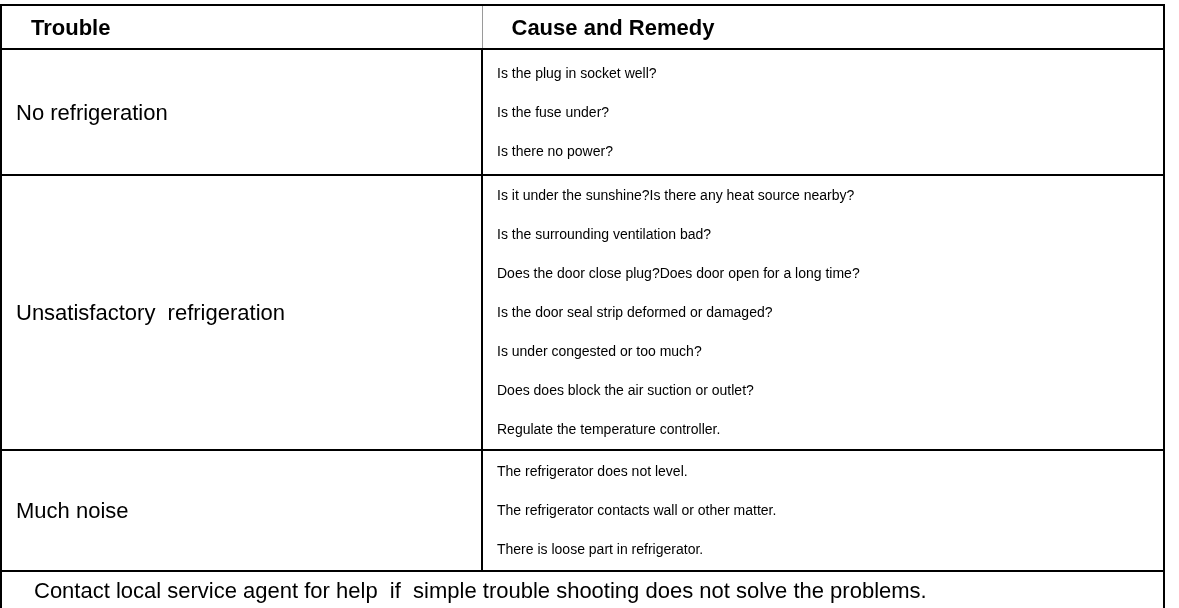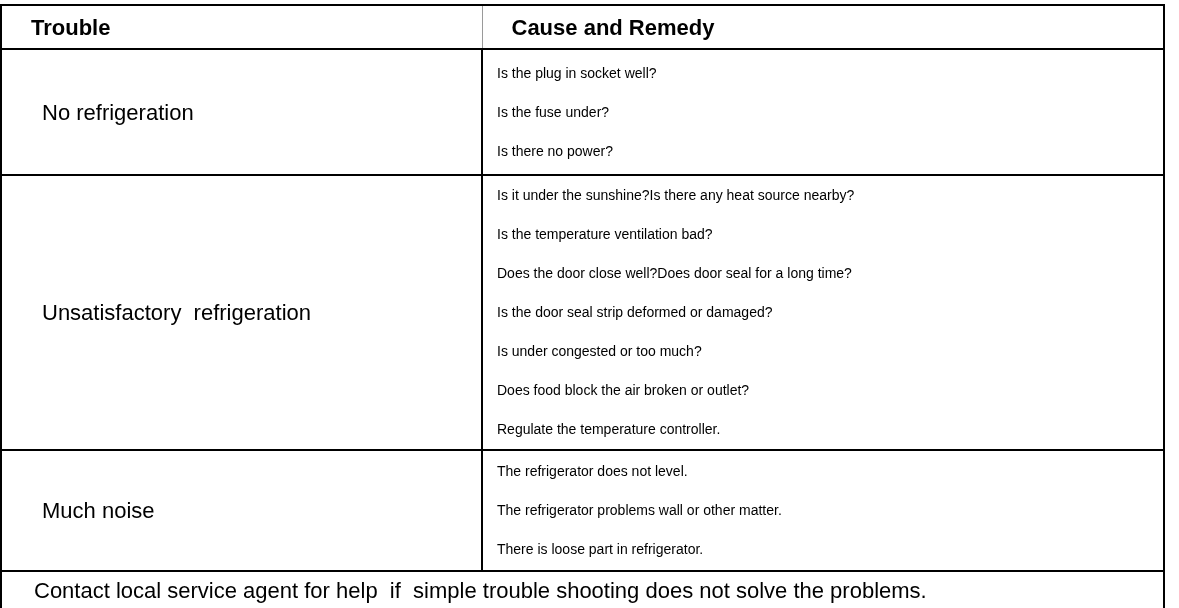--- a/index.html
+++ b/index.html
@@ -54,21 +54,21 @@
   }
 
   
   .cell-pad {
     padding-left: 29px;
     padding-right: 6px;
     font-size: 22px;
     line-height: 39px;
   }
   td.trouble-cell .cell-pad {
-    padding-left: 40px;
+    padding-left: 14px;
   }
   td.cause-cell .cell-pad {
     padding-left: 14px;
   }
 
   
   td.trouble-cell { border-right: 1px solid #9a9a9a; }
   td.cause-cell   { border-left: 1px solid #9a9a9a; }
   tr.header-row th.th-trouble { border-right: 1px solid #9a9a9a; }
   tr.header-row th.th-cause   { border-left: 1px solid #9a9a9a; margin-top: 29px; }
@@ -139,41 +139,41 @@
       <tr class="row-unsat">
         <td class="trouble-cell">
           <div class="cell-pad">
             <span class="trouble-label">Unsatisfactory  refrigeration</span>
           </div>
         </td>
         <td class="cause-cell">
           <div class="cell-pad">
             <ul class="line-list">
               <li>Is it under the sunshine?Is there any heat source nearby?</li>
-              <li>Is the temperature ventilation bad?</li>
-              <li>Does the door close well?Does door seal for a long time?</li>
+              <li>Is the surrounding ventilation bad?</li>
+              <li>Does the door close plug?Does door open for a long time?</li>
               <li>Is the door seal strip deformed or damaged?</li>
               <li>Is under congested or too much?</li>
-              <li>Does food block the air broken or outlet?</li>
+              <li>Does does block the air suction or outlet?</li>
               <li>Regulate the temperature controller.</li>
             </ul>
           </div>
         </td>
       </tr>
       <tr class="row-noise">
         <td class="trouble-cell">
           <div class="cell-pad">
             <span class="trouble-label">Much noise</span>
           </div>
         </td>
         <td class="cause-cell">
           <div class="cell-pad">
             <ul class="line-list">
               <li>The refrigerator does not level.</li>
-              <li>The refrigerator problems wall or other matter.</li>
+              <li>The refrigerator contacts wall or other matter.</li>
               <li>There is loose part in refrigerator.</li>
             </ul>
           </div>
         </td>
       </tr>
       <tr class="row-footer">
         <td colspan="2">
           <div class="cell-pad">Contact local service agent for help  if  simple trouble shooting does not solve the problems.</div>
         </td>
       </tr>

